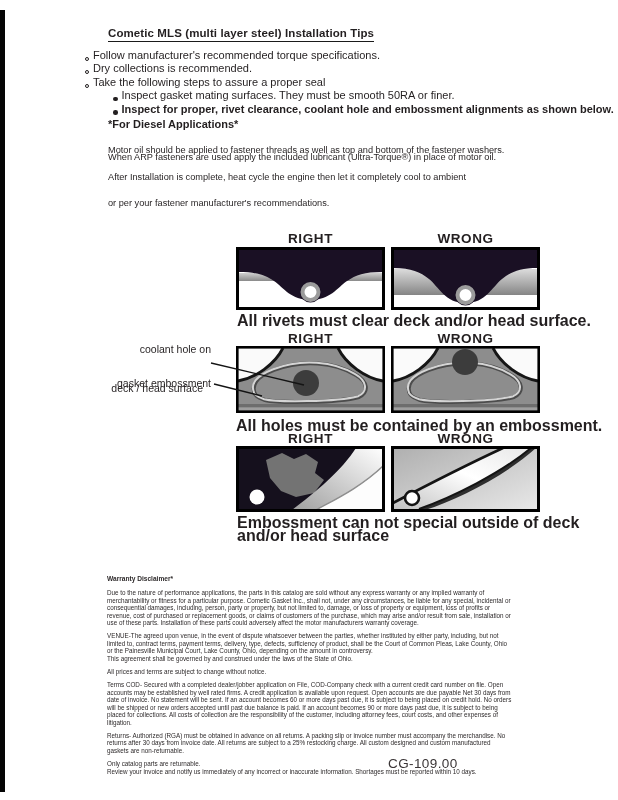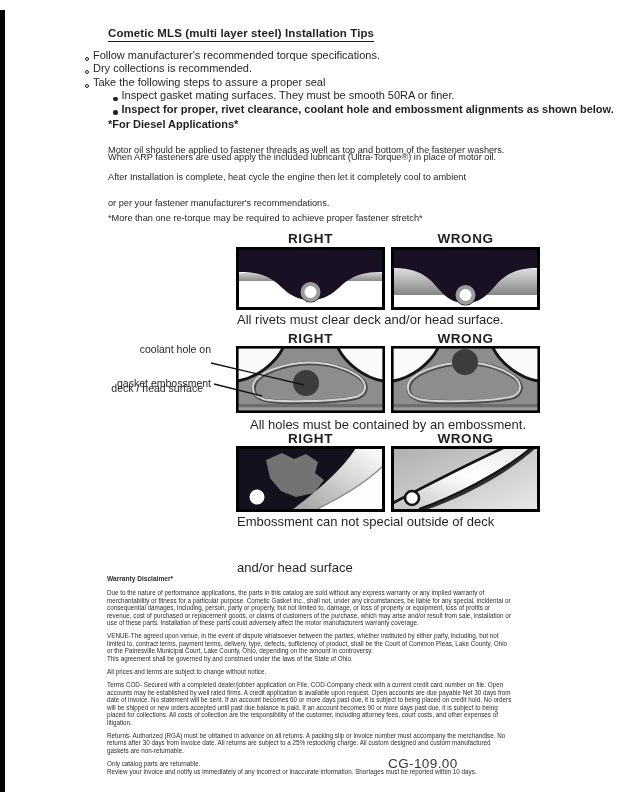--- a/index.html
+++ b/index.html
@@ -20,21 +20,21 @@
   .bullet-line { font-size:11px; white-space:nowrap; display:flex; align-items:flex-end; }
   .bullet-line .marker {
     width:4px; height:4px; border:1px solid #231f20; border-radius:50%;
     margin-right:4px; flex:0 0 auto;
   }
   .bullet-line .marker.filled { background:#231f20; width:4.5px; height:4.5px; border:none; }
 
   .diesel-heading { left:108px; top:118px; font-size:11px; font-weight:bold; white-space:nowrap; }
   .body-line { font-size:9.2px; white-space:nowrap; }
   .legend-label { font-size:13.5px; font-weight:bold; letter-spacing:0.6px; text-align:center; width:149px; }
-  .dcaption { font-size:13px; font-weight:normal; white-space:nowrap; }
+  .dcaption { font-size:16px; font-weight:bold; white-space:nowrap; }
   .dbox { width:149px; }
   .anno { font-size:10.5px; white-space:nowrap; text-align:right; width:121px; }
 
   .legal { left:107px; top:575px; width:407px; font-size:6.3px; line-height:7.4px; color:#2e2a2b; }
   .legal .lheading { font-weight:bold; font-size:6.6px; margin-bottom:7px; }
   .legal p { margin-bottom:6px; }
   .legal p.no-gap { margin-bottom:0; }
 
   .page-code { left:388px; top:756px; font-size:13.5px; color:#3a3536; letter-spacing:0.4px; }
   svg { display:block; }
@@ -70,21 +70,20 @@
   </div>
 
   <div class="abs diesel-heading">*For Diesel Applications*</div>
 
   <div class="abs body-line" style="left:108px; top:145px;">Motor oil should be applied to fastener threads as well as top and bottom of the fastener washers.</div>
   <div class="abs body-line" style="left:108px; top:152.2px;">When ARP fasteners are used apply the included lubricant (Ultra-Torque®) in place of motor oil.</div>
 
   <div class="abs body-line" style="left:108px; top:171.5px;">After Installation is complete, heat cycle the engine then let it completely cool to ambient</div>
   <div class="abs body-line" style="left:108px; top:197.9px;">or per your fastener manufacturer's recommendations.</div>
 
-  <div class="abs body-line" style="left:108px; top:212.5px;">*More than one re-torque may be required to achieve proper fastener stretch*</div>
 
   <div class="abs legend-label" style="left:236px; top:231px;">RIGHT</div>
   <div class="abs legend-label" style="left:391px; top:231px;">WRONG</div>
 
   <div class="abs dbox" style="left:236px; top:247px;">
     <svg width="149" height="63" viewBox="0 0 149 63">
       <defs>
         <linearGradient id="gr1" x1="0" y1="0" x2="0" y2="1">
           <stop offset="0" stop-color="#cfcfcf"></stop>
             <stop offset="1" stop-color="#8a8a8a"></stop>
@@ -203,21 +202,21 @@
       <path d="M2,57 C42,36 84,15 112,2 L140,2 C110,27 62,51 28,63 L2,63 Z" fill="url(#gr7)"></path>
       <path d="M28,63 C62,51 110,27 140,2 L145,2 C114,30 66,54 34,64 Z" fill="#2e2e2e"></path>
       <path d="M2,57 C42,36 84,15 112,2" stroke="#141414" stroke-width="2.6" fill="none"></path>
       <path d="M28,63 C62,51 110,27 140,2" stroke="#141414" stroke-width="2" fill="none"></path>
       <circle cx="21" cy="52" r="7" fill="#ffffff" stroke="#141414" stroke-width="2.6"></circle>
       <rect x="1.5" y="1.5" width="146" height="63" fill="none" stroke="#000000" stroke-width="3"></rect>
     </svg>
   </div>
 
   <div class="abs dcaption" style="left:237px; top:514px;">Embossment can not special outside of deck</div>
-  <div class="abs dcaption" style="left:237px; top:526.5px;margin-top:33px;">and/or head surface</div>
+  <div class="abs dcaption" style="left:237px; top:526.5px;">and/or head surface</div>
 
   <div class="abs legal">
     <div class="lheading">Warranty Disclaimer*</div>
     <p class="no-gap">Due to the nature of performance applications, the parts in this catalog are sold without any express warranty or any implied warranty of merchantability or fitness for a particular purpose.  Cometic Gasket Inc., shall not, under any circumstances, be liable for any special, incidental or consequential damages, including, person, party or property, but not limited to, damage, or loss of property or equipment, loss of profits or revenue, cost of purchased or replacement goods, or claims of customers of the purchase, which may arise and/or result from sale, installation or use of these parts.  Installation of these parts could adversely affect the motor manufacturers warranty coverage.</p>
     <p style="margin-top:6px; margin-bottom:0;">VENUE-The agreed upon venue, in the event of dispute whatsoever between the parties, whether instituted by either party, including, but not limited to, contract terms, payment terms, delivery, type, defects, sufficiency of product, shall be the Court of Common Pleas, Lake County, Ohio or the Painesville Municipal Court, Lake County, Ohio, depending on the amount in controversy.</p>
     <p>This agreement shall be governed by and construed under the laws of the State of Ohio.</p>
     <p>All prices and terms are subject to change without notice.</p>
     <p>Terms COD- Secured with a completed dealer/jobber application on File, COD-Company check with a current credit card number on file.  Open accounts may be established by well rated firms.  A credit application is available upon request.  Open accounts are due payable Net 30 days from date of invoice.  No statement will be sent.  If an account becomes 60 or more days past due, it is subject to being placed on credit hold.  No orders will be shipped or new orders accepted until past due balance is paid.  If an account becomes 90 or more days past due, it is subject to being placed for collections.  All costs of collection are the responsibility of the customer, including attorney fees, court costs, and other expenses of litigation.</p>
     <p>Returns- Authorized (RGA) must be obtained in advance on all returns.  A packing slip or invoice number must accompany the merchandise.  No returns after 30 days from invoice date.  All returns are subject to a 25% restocking charge.  All custom designed and custom manufactured gaskets are non-returnable.</p>
     <p class="no-gap">Only catalog parts are returnable.</p>

